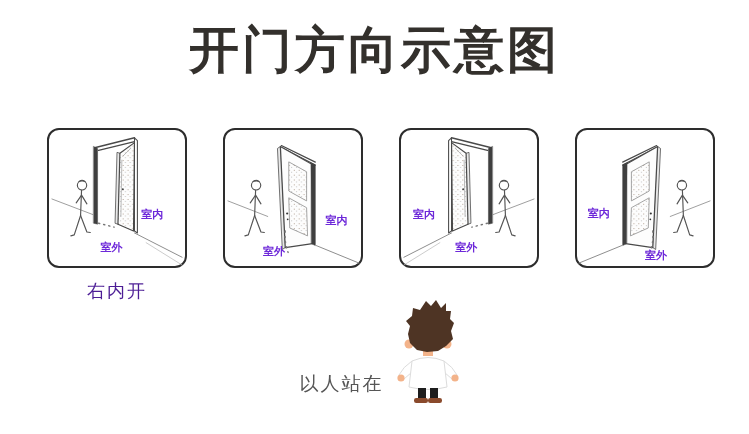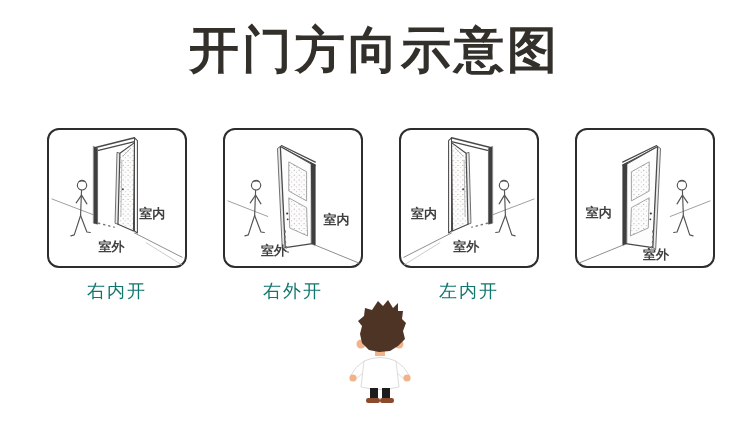--- a/index.html
+++ b/index.html
@@ -18,24 +18,24 @@
   .panel{width:140px;display:flex;flex-direction:column;align-items:center;}
   .panel-box{
     width:140px;height:140px;box-sizing:border-box;
     border:2px solid #2d2d2d;border-radius:12px;position:relative;
     background:#fff;
   }
   .panel-box svg{position:absolute;left:0;top:0;width:136px;height:136px;}
   .lbl{
     position:absolute;transform:translate(-50%,-50%);
     font-family:"Liberation Serif",serif;font-weight:700;
-    font-size:13px;color:#404040;white-space:nowrap;
+    font-size:11px;color:#6d28d9;white-space:nowrap;
   }
   .caption{
-    margin-top:11px;font-size:18px;color:#0f766e;letter-spacing:2px;
+    margin-top:11px;font-size:18px;color:#4c1d95;letter-spacing:2px;
     white-space:nowrap;
   }
   .footer{
     position:absolute;top:299px;left:0;width:749px;
     display:flex;justify-content:center;align-items:flex-end;gap:12px;
     transform:translateX(5px);
   }
   .footer-text{font-size:19px;color:#565656;letter-spacing:2px;margin-bottom:6px;white-space:nowrap;}
   .stroke{fill:none;stroke-linecap:round;stroke-linejoin:round;}
 </style>
@@ -114,21 +114,20 @@
               <path d="M31.5,62 L30.5,88"></path>
               <path d="M31.5,67 L37,76 M31.5,67 L26,75"></path>
               <path d="M30.5,88 L24,108 L20.5,109"></path>
               <path d="M30.5,88 L37,105 L40.5,105.5"></path>
             </g>
           </g>
         </svg>
         <span class="lbl" style="left:82%;top:66%;">室内</span>
         <span class="lbl" style="left:36%;top:89%;">室外</span>
       </div>
-      <div class="caption">右外开</div>
     </div>
 
     <div class="panel">
       <div class="panel-box">
         <svg viewBox="0 0 140 140">
           <defs>
             <pattern id="spk3" width="5" height="5" patternUnits="userSpaceOnUse">
               <rect width="5" height="5" fill="#fdfdfd"></rect>
               <circle cx="1.3" cy="1.5" r="0.55" fill="#a08c78"></circle>
               <circle cx="3.7" cy="3.6" r="0.5" fill="#adadad"></circle>
@@ -152,21 +151,20 @@
               <path d="M33.5,62 L32.5,88"></path>
               <path d="M33.5,67 L39,76 M33.5,67 L28,75"></path>
               <path d="M32.5,88 L26,108 L22.5,109"></path>
               <path d="M32.5,88 L39,105 L42.5,105.5"></path>
             </g>
           </g>
         </svg>
         <span class="lbl" style="left:17%;top:62%;">室内</span>
         <span class="lbl" style="left:48%;top:86%;">室外</span>
       </div>
-      <div class="caption">左内开</div>
     </div>
 
     <div class="panel">
       <div class="panel-box">
         <svg viewBox="0 0 140 140">
           <defs>
             <pattern id="spk4" width="5" height="5" patternUnits="userSpaceOnUse">
               <rect width="5" height="5" fill="#fdfdfd"></rect>
               <circle cx="1.3" cy="1.5" r="0.55" fill="#a08c78"></circle>
               <circle cx="3.7" cy="3.6" r="0.5" fill="#adadad"></circle>
@@ -195,20 +193,21 @@
           </g>
         </svg>
         <span class="lbl" style="left:16%;top:61%;">室内</span>
         <span class="lbl" style="left:58%;top:92%;">室外</span>
       </div>
     </div>
 
   </div>
 
   <div class="footer">
+    <span class="footer-text">以人站在</span>
 
     <svg width="64" height="104" viewBox="0 0 64 104">
       <g>
         <circle cx="13" cy="45" r="4.5" fill="#f3b38a"></circle>
         <circle cx="51" cy="45" r="4.5" fill="#f3b38a"></circle>
         <rect x="27" y="49" width="10" height="8" fill="#f3b38a"></rect>
         <polygon points="30,2 35,7 40,1 45,9 50,4 50,12 55,12 54,20 58,24 55,32 57,40 50,47 42,52 31,53 21,51 14,44 12,35 14,27 10,22 16,17 17,9 24,11" fill="#4e3424"></polygon>
         <path d="M16,62 Q7,68 3,76 Q2,81 8,80 Q14,75 20,69 Z" fill="#ffffff" stroke="#dcdcdc" stroke-width="1"></path>
         <circle cx="5" cy="79" r="3.6" fill="#f3b38a"></circle>
         <path d="M48,62 Q57,68 61,76 Q62,81 56,80 Q50,75 44,69 Z" fill="#ffffff" stroke="#dcdcdc" stroke-width="1"></path>

